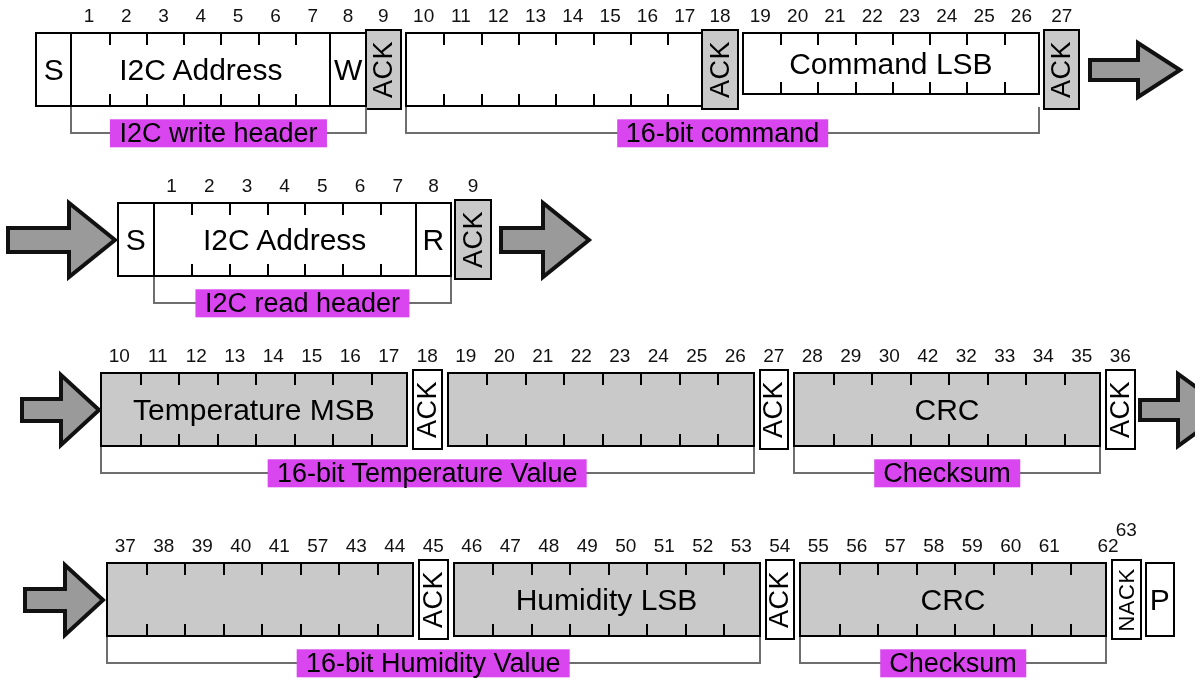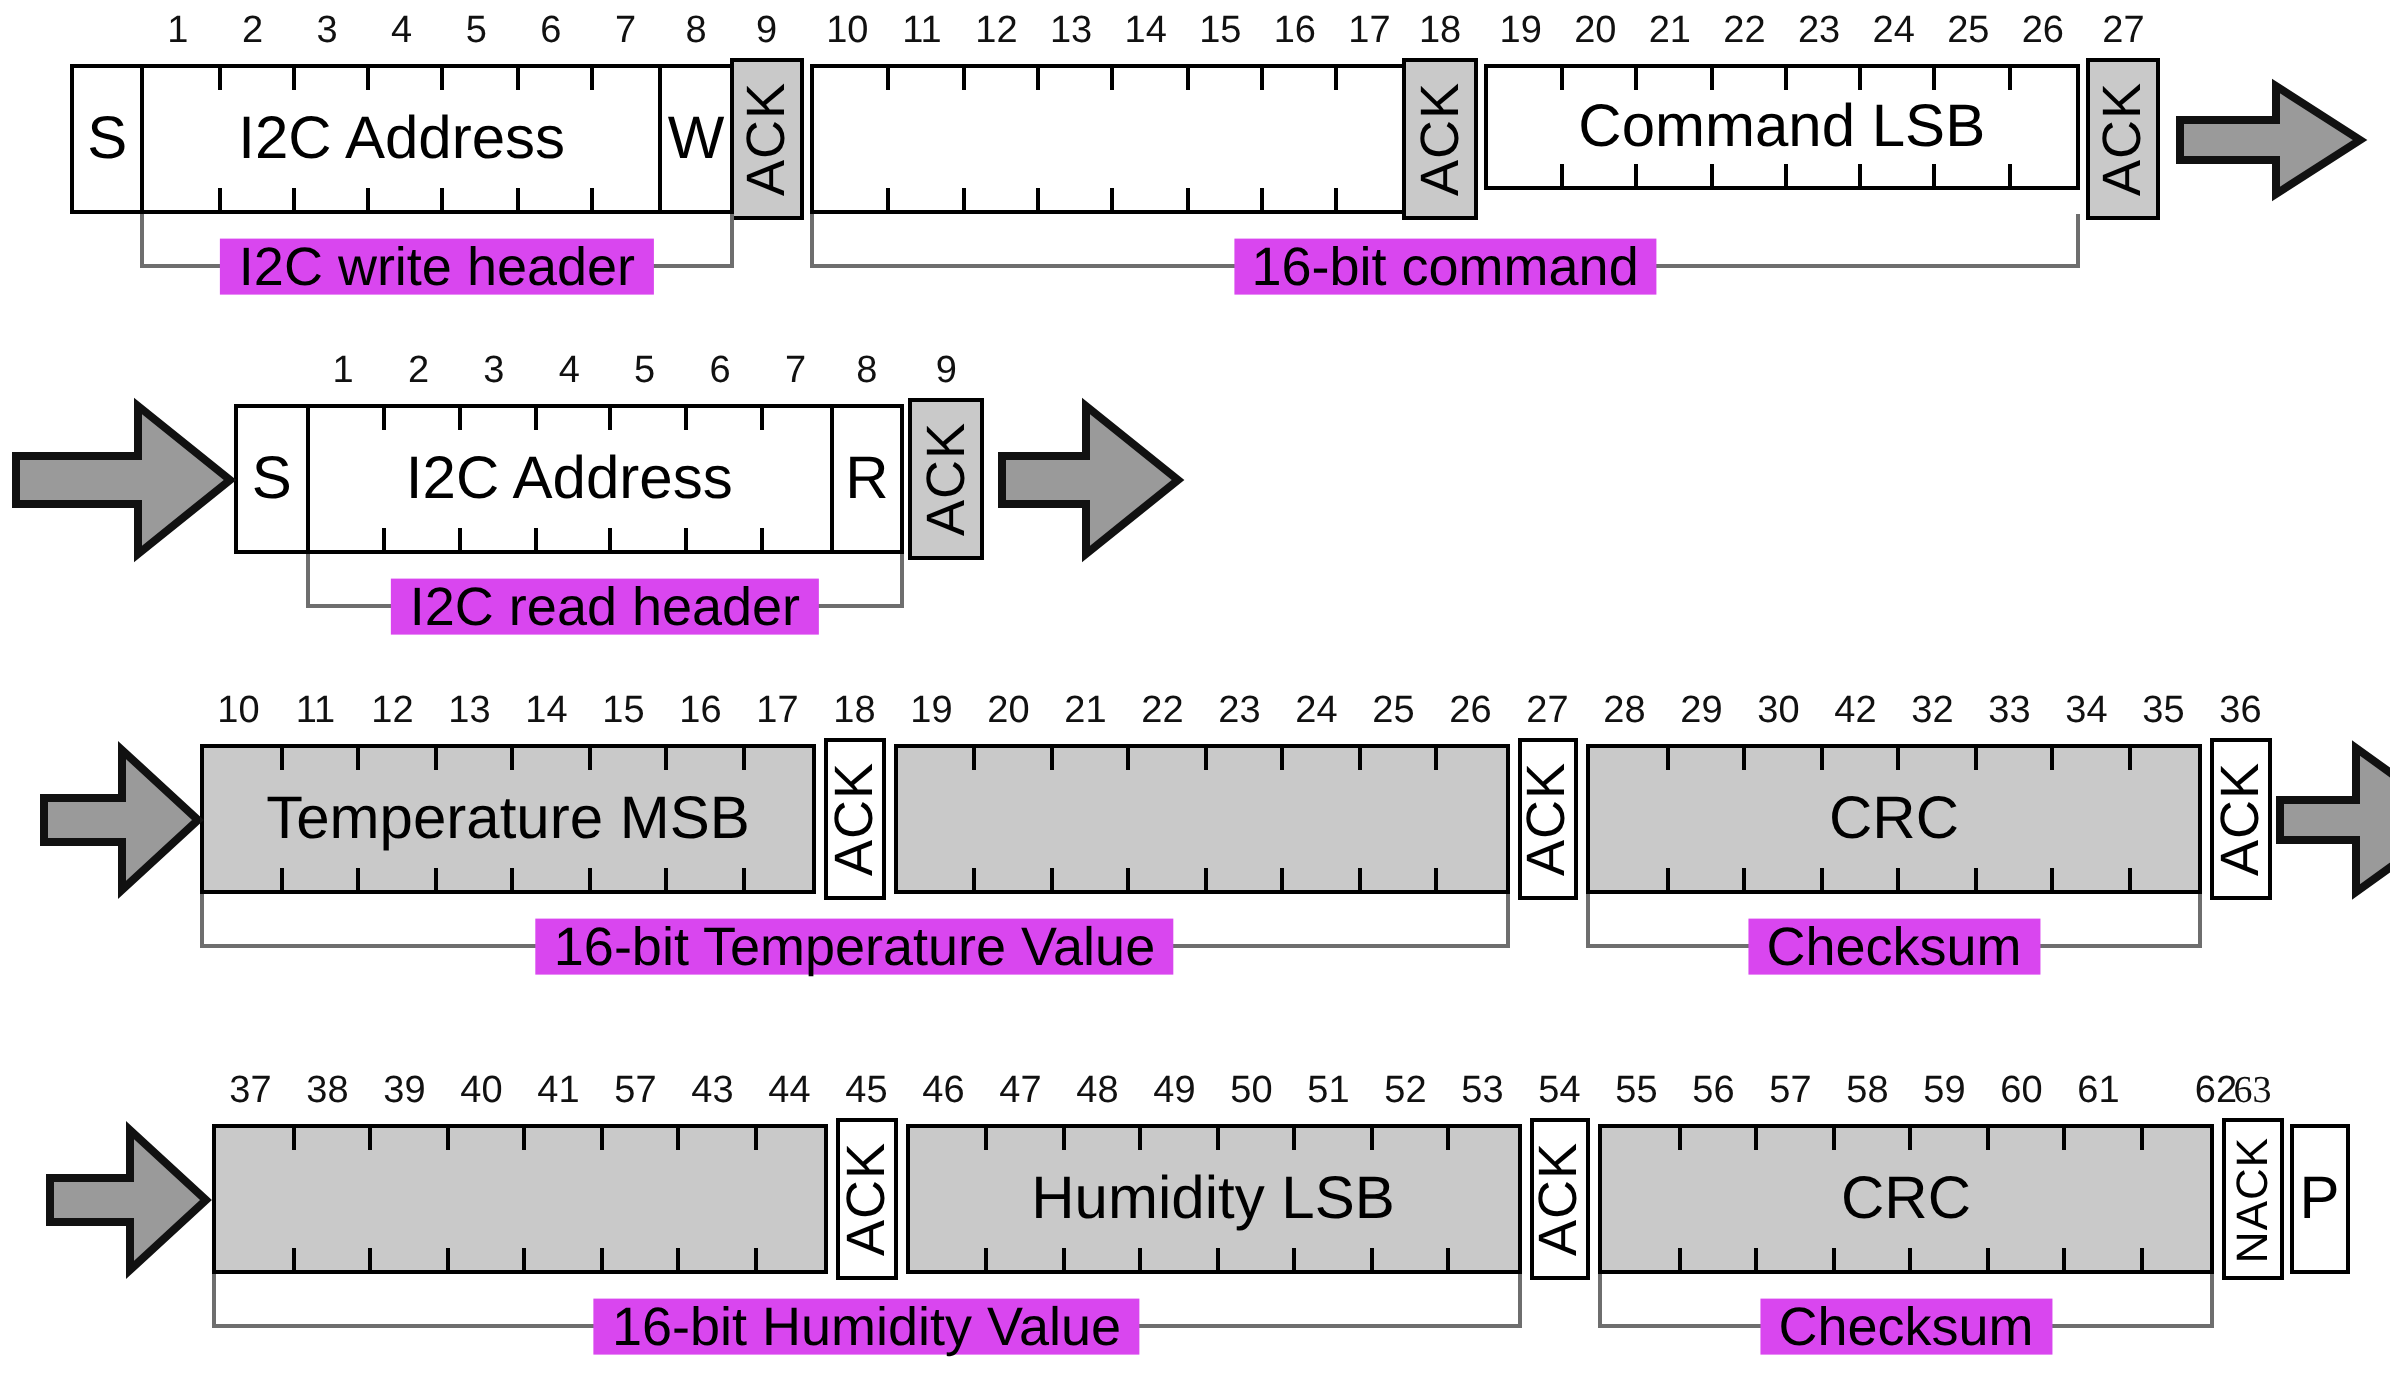--- a/index.html
+++ b/index.html
@@ -360,21 +360,21 @@
       <span class="num" style="left: 856.75px; top: 536px;">56</span>
       <span class="num" style="left: 895.25px; top: 536px;">57</span>
       <span class="num" style="left: 933.75px; top: 536px;">58</span>
       <span class="num" style="left: 972.25px; top: 536px;">59</span>
       <span class="num" style="left: 1010.75px; top: 536px;">60</span>
       <span class="num" style="left: 1049.25px; top: 536px;">61</span>
       <span class="num" style="left: 1108px; top: 536px;">62</span>
       <div class="seg" style="left: 1111px; top: 559px; width: 30.5px; height: 81px;">
         <span class="lbl rot small">NACK</span>
       </div>
-      <span class="num" style="left: 1126.25px; top: 536px; font-family: Liberation Serif, serif;">63</span>
+      <span class="num" style="left: 1126.25px; top: 520px;">63</span>
       <div class="seg" style="left: 1144.5px; top: 562px; width: 30.5px; height: 75px;">
         <span class="lbl">P</span>
       </div>
       <div class="bracket" style="left: 106px; width: 654.5px; top: 637px; height: 27px;">
         <span class="blbl">16-bit Humidity Value</span>
       </div>
       <div class="bracket" style="left: 799px; width: 308px; top: 637px; height: 27px;">
         <span class="blbl">Checksum</span>
       </div>
       <svg class="arrow" width="84" height="76" style="left: 22px; top: 561.5px;">

